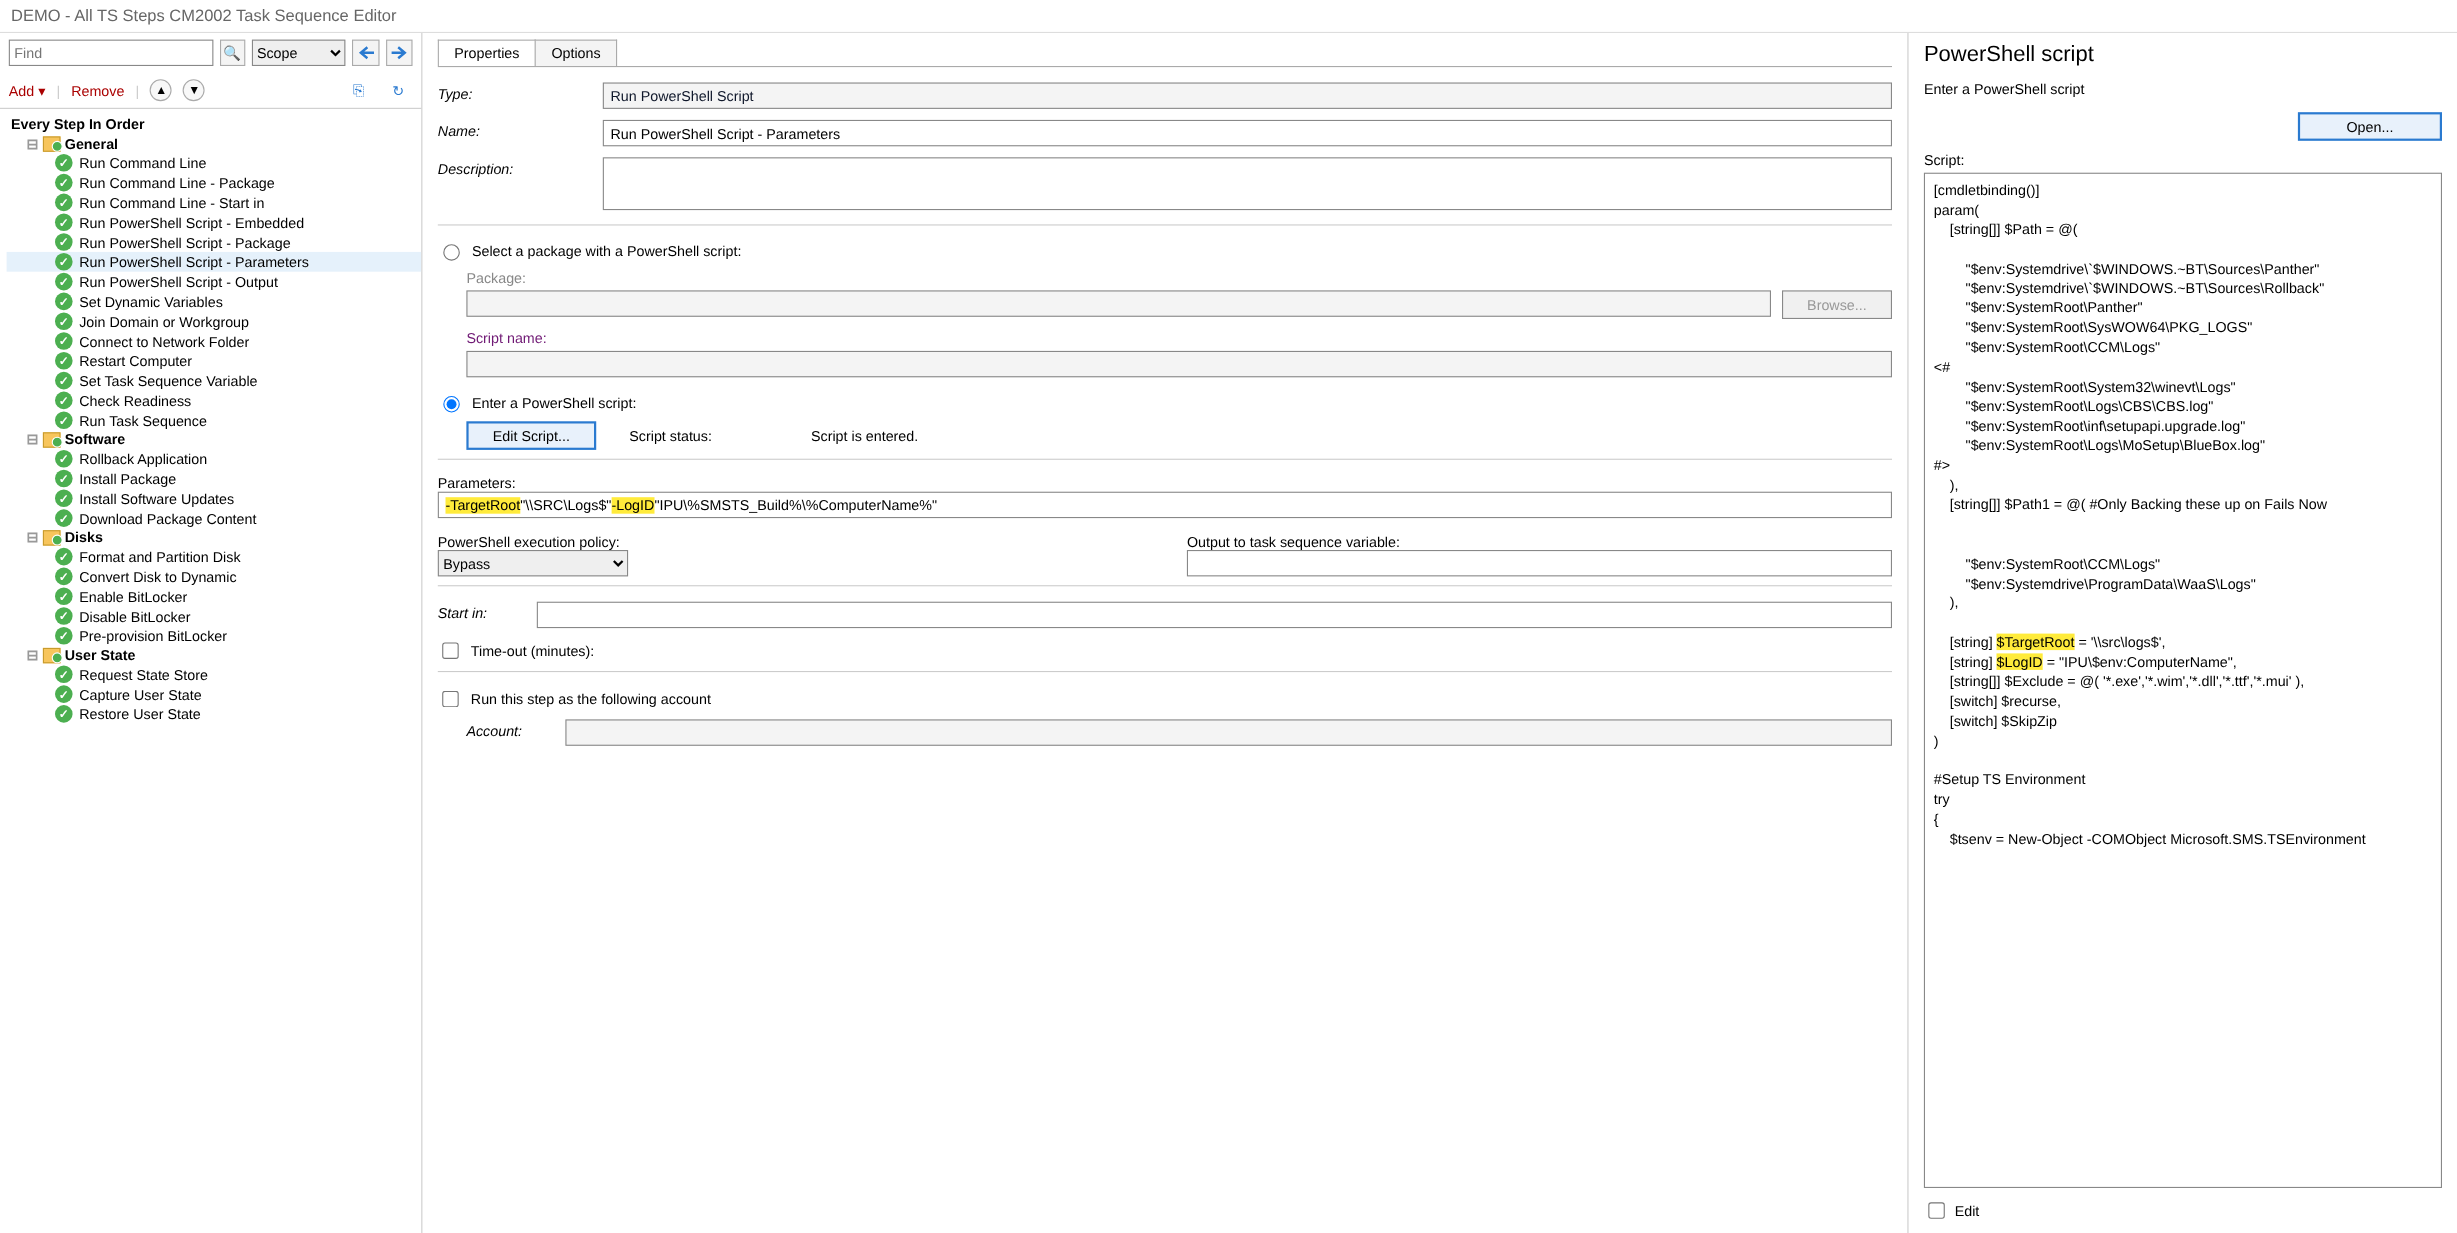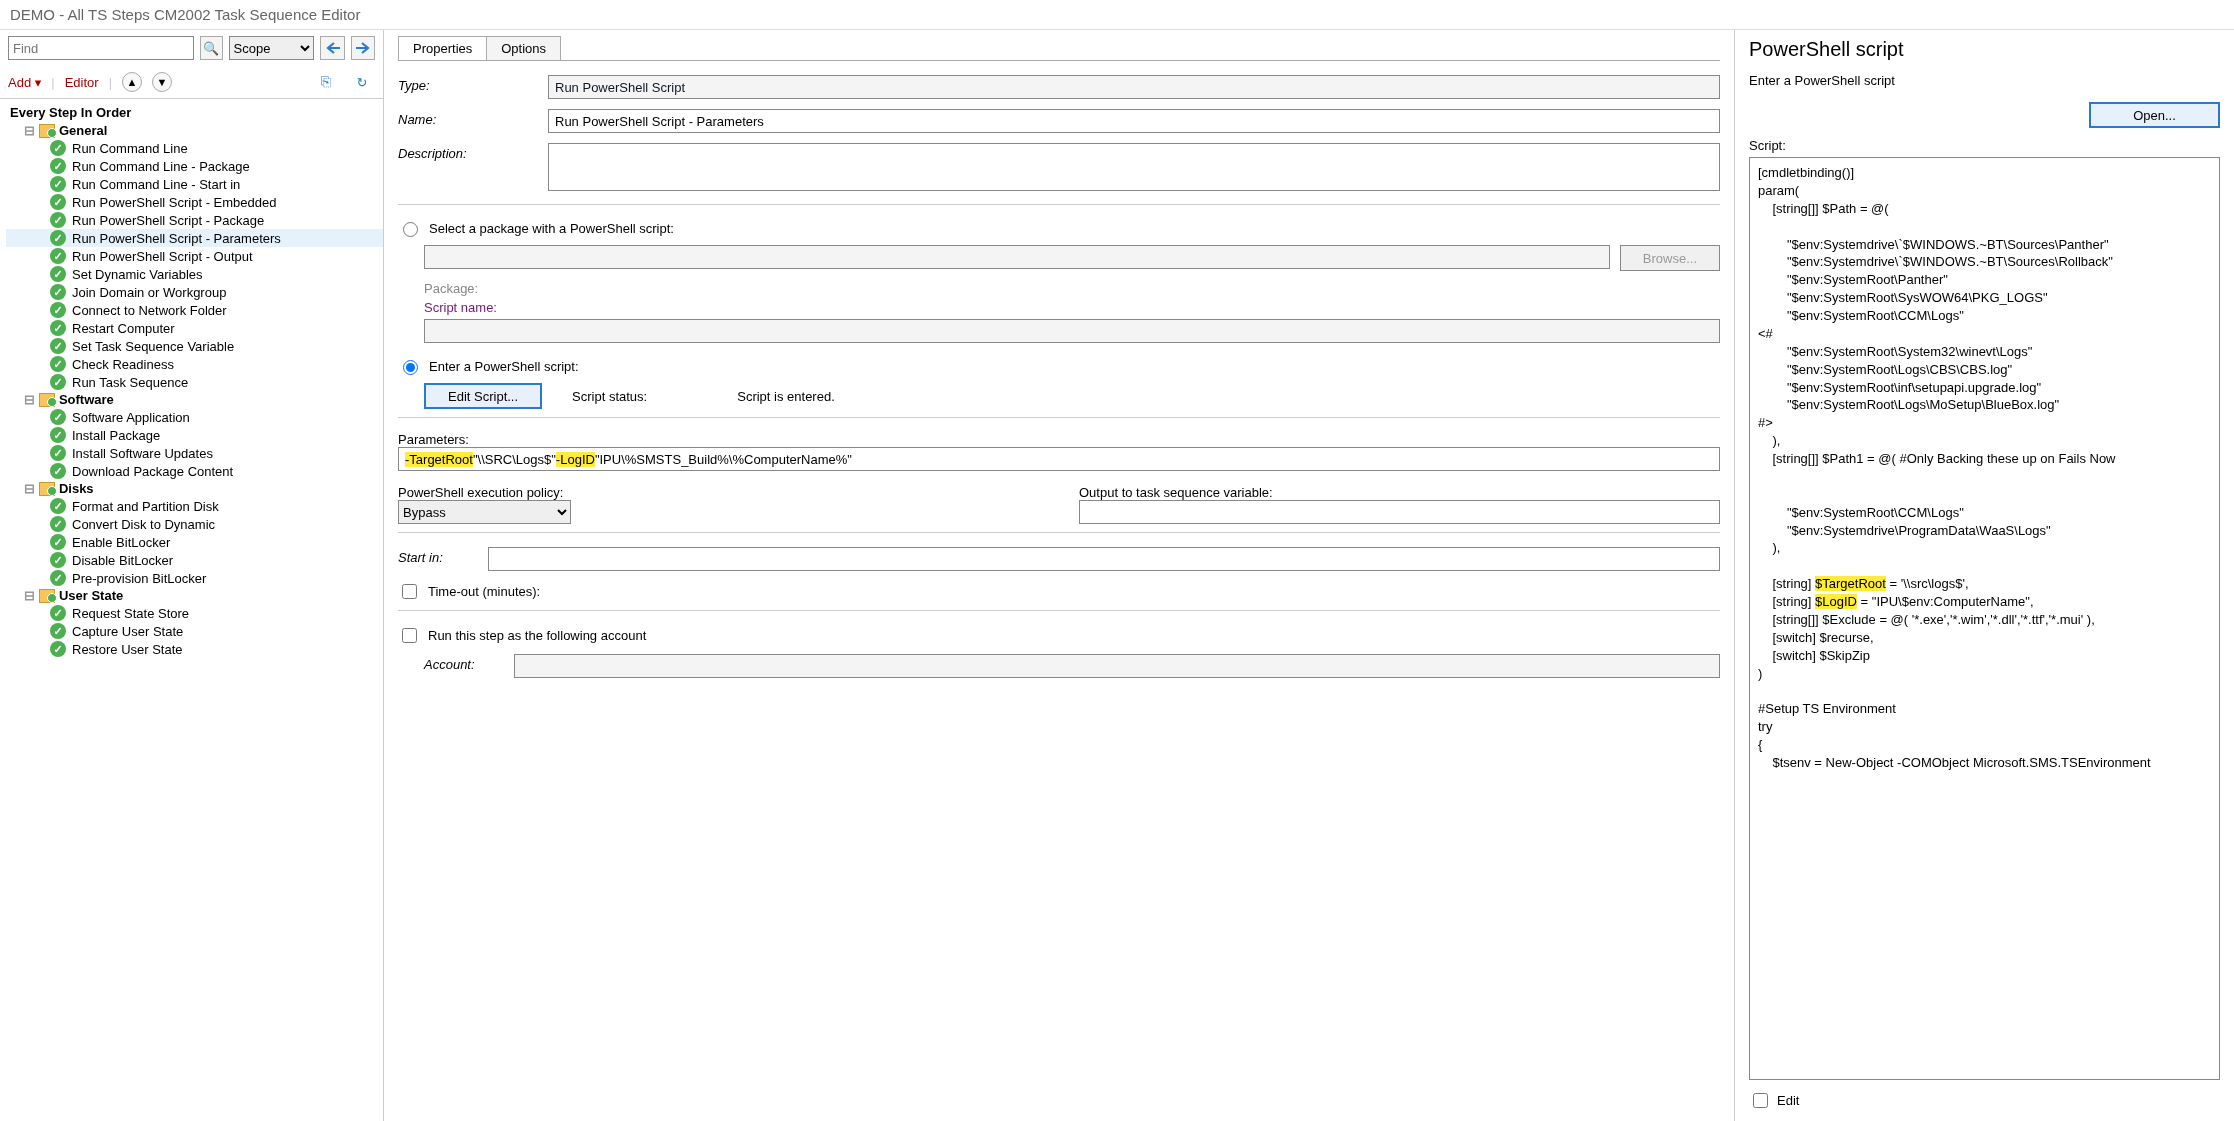--- a/index.html
+++ b/index.html
@@ -89,21 +89,21 @@
         </span>
       <span class="arrow-btn">
           <svg class="arrow" viewBox="0 0 18 14">
             <path d="M8 2 L14 7 L8 12 M14 7 H2" stroke="#2a7ad0" stroke-width="2.2" fill="none"></path>
           </svg>
         </span>
     </div>
     <div class="toolbar2">
       <span class="link-btn add"><span>Add</span> ▾</span>
       <span class="divider">|</span>
-      <span class="link-btn">Editor</span>
+      <span class="link-btn">Remove</span>
       <span class="divider">|</span>
       <span class="small-circle">▲</span>
       <span class="small-circle">▼</span>
       <span style="flex:1"></span>
       <span class="icon-btn" style="border:none;background:none;color:#2a7ad0">⎘</span>
       <span class="icon-btn" style="border:none;background:none;color:#2a7ad0">↻</span>
     </div>
 
     <div class="tree">
       <div class="tree-header">Every Step In Order</div>
@@ -169,21 +169,21 @@
             <span class="check-icon">✓</span>
             <span>Run Task Sequence</span>
           </div>
           <div class="tree-group">
             <span class="dots">⊟</span>
             <span class="folder-icon"></span>
             <span>Software</span>
           </div>
           <div class="tree-item">
             <span class="check-icon">✓</span>
-            <span>Software Application</span>
+            <span>Rollback Application</span>
           </div>
           <div class="tree-item">
             <span class="check-icon">✓</span>
             <span>Install Package</span>
           </div>
           <div class="tree-item">
             <span class="check-icon">✓</span>
             <span>Install Software Updates</span>
           </div>
           <div class="tree-item">
@@ -253,25 +253,25 @@
       <div class="form-row">
           <div class="form-label">Description:</div>
         <div class="form-field"><textarea class="text-input" style=""></textarea></div>
         </div>
       <hr class="sep">
       <div class="radio-row">
           <input type="radio" name="src" style="">
           <span>Select a package with a PowerShell script:</span>
         </div>
       <div class="indent">
+        <div style="color:#888;margin-bottom:4px">Package:</div>
         <div style="display:flex;gap:10px;margin-bottom:10px;">
           <input class="text-input ro" style="flex: 1 1 0%;" readonly="">
           <button class="btn disabled">Browse...</button>
         </div>
-        <div style="color:#888;margin-bottom:4px">Package:</div>
         <div style="color:#701a75;margin-bottom:4px">Script name:</div>
         <input class="text-input ro" readonly="" style="">
       </div>
       <div class="radio-row" style="margin-top:14px;">
           <input type="radio" name="src" checked="" style="">
           <span>Enter a PowerShell script:</span>
         </div>
       <div class="indent" style="display:flex;align-items:center;gap:30px;">
         <button class="btn primary">Edit Script...</button>
         <span>Script status:</span>

